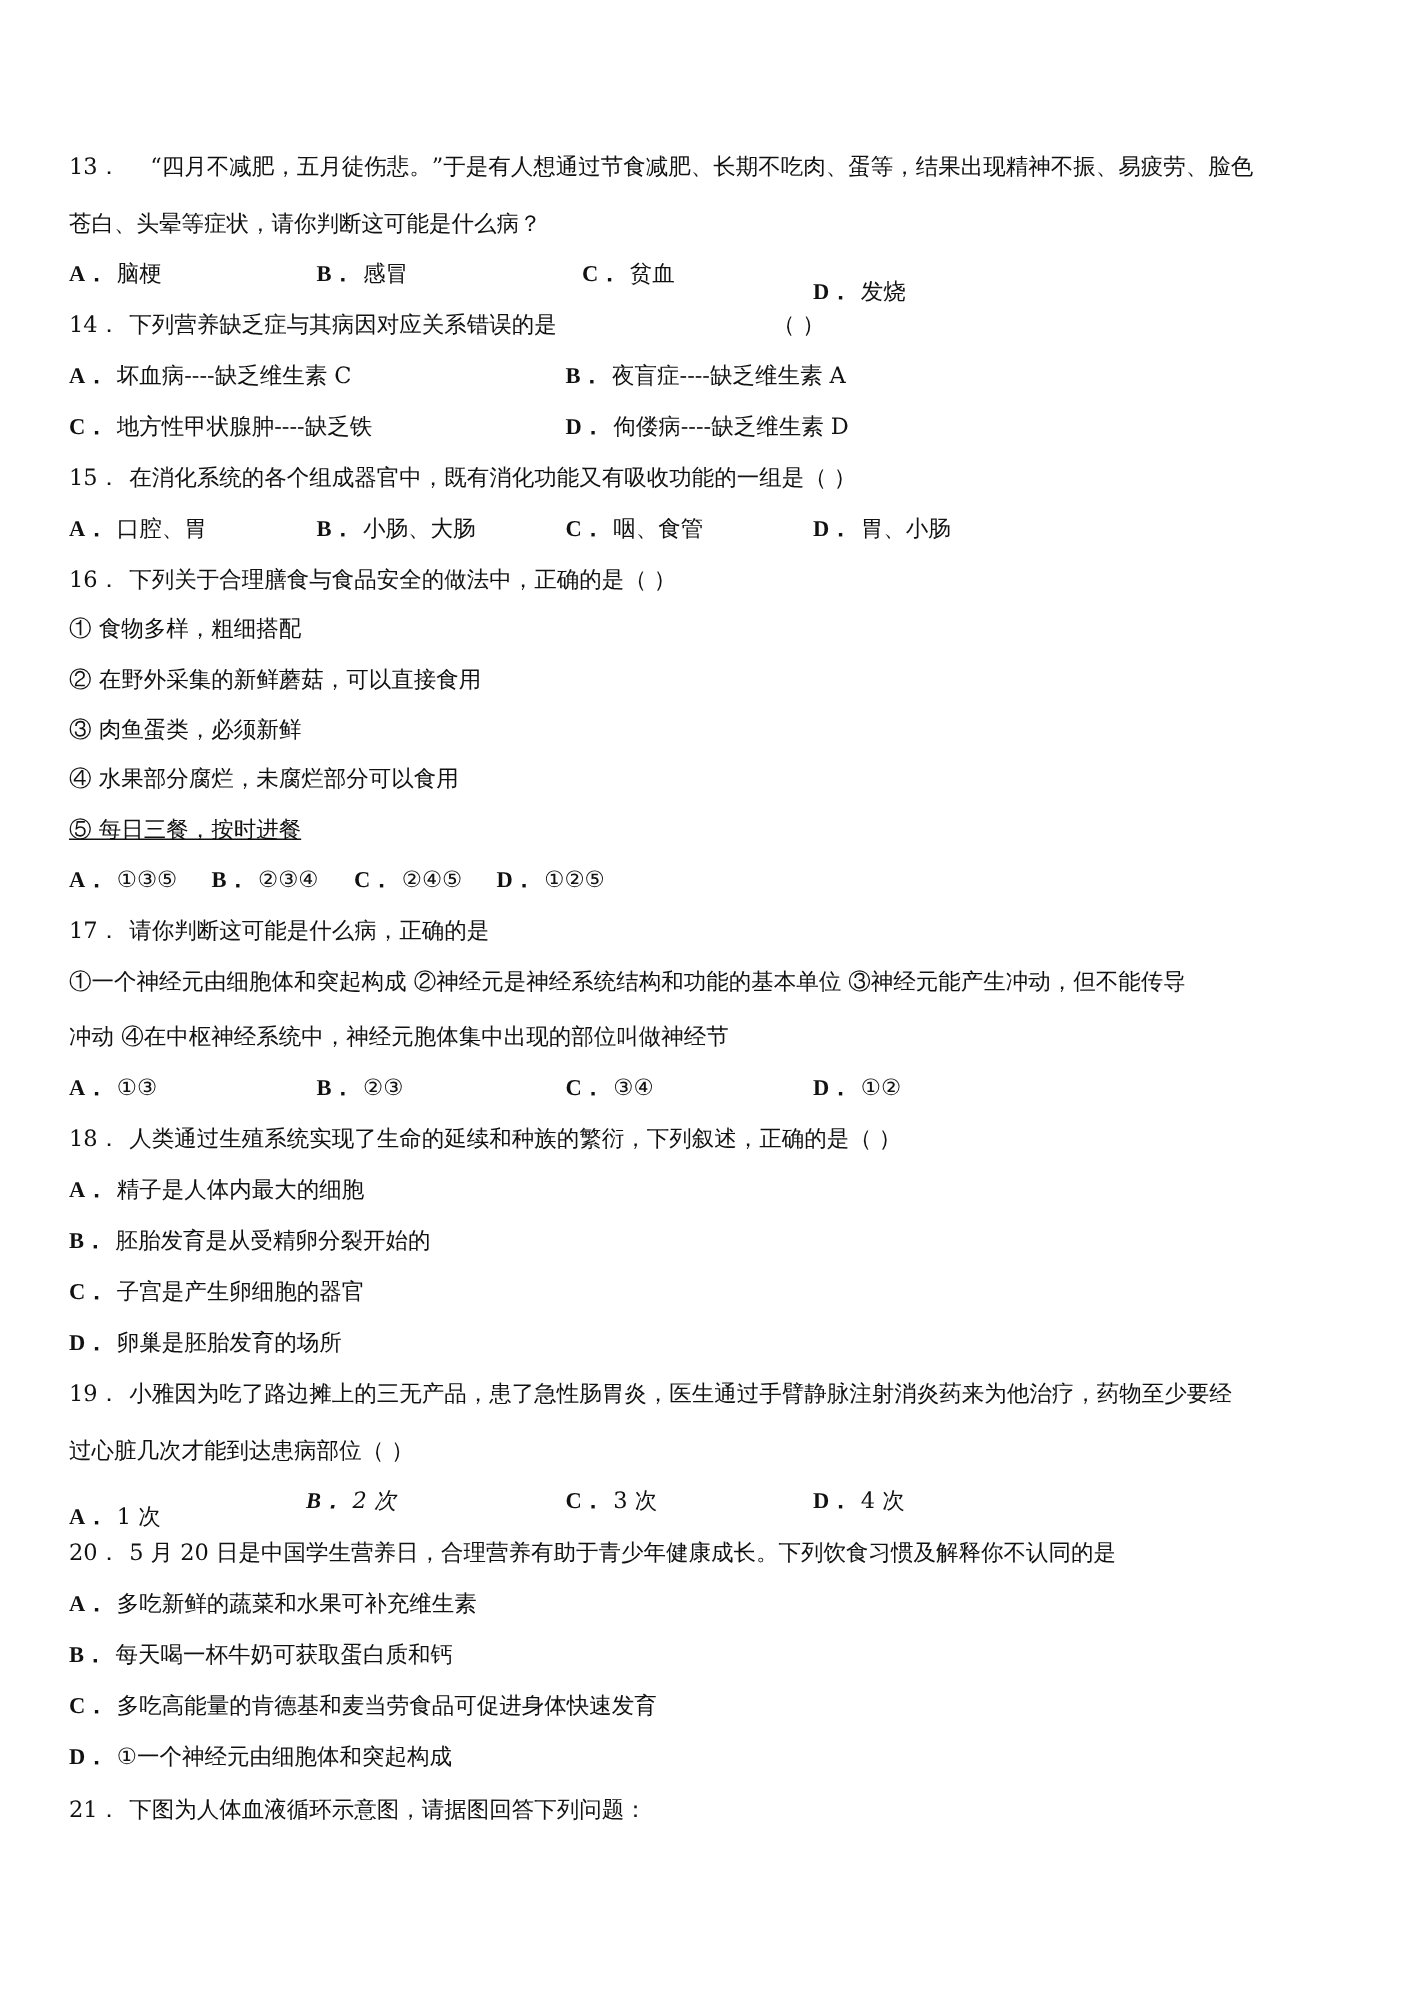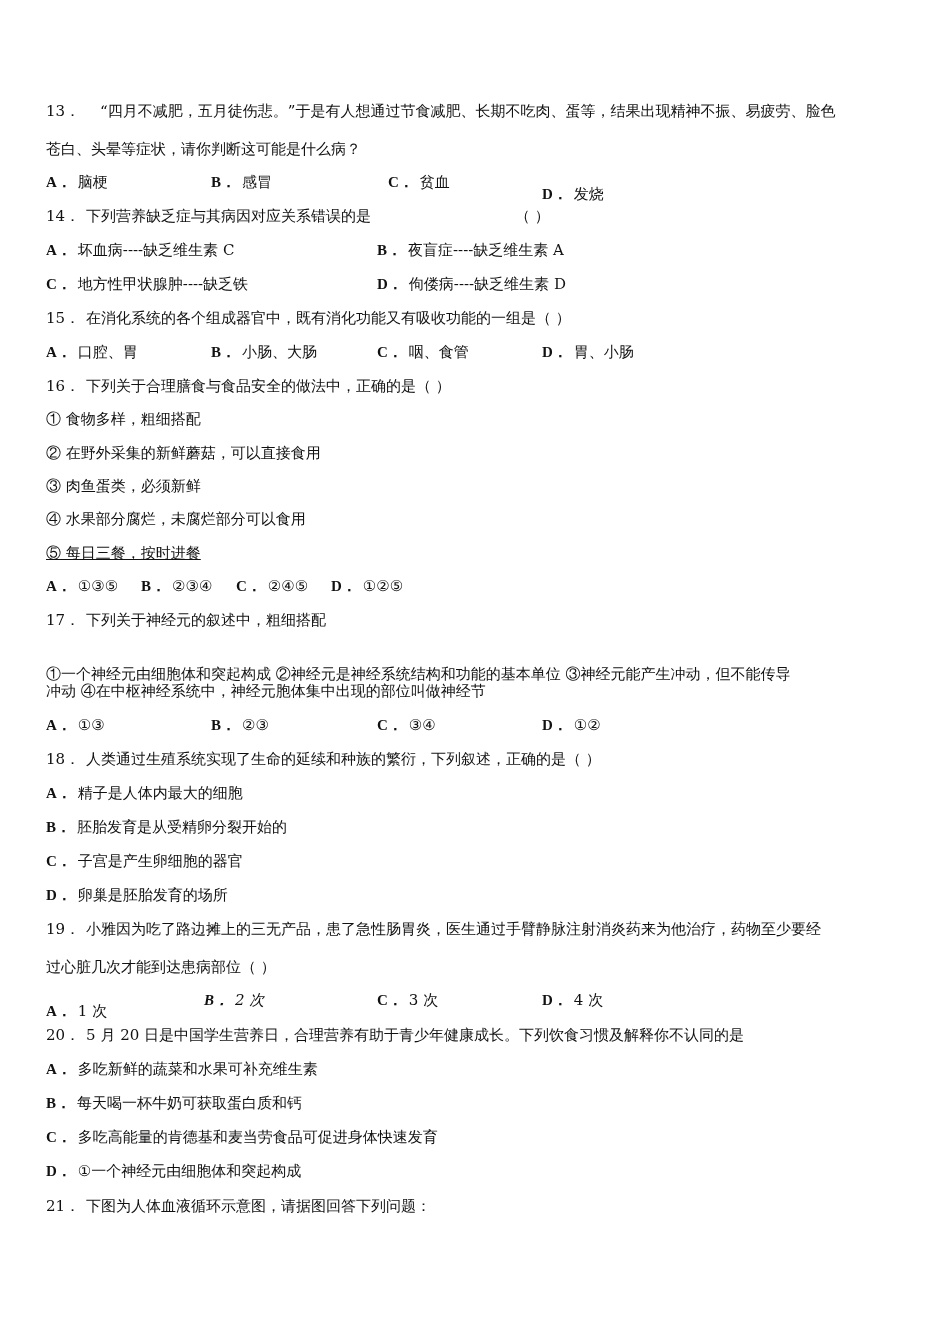--- a/index.html
+++ b/index.html
@@ -57,23 +57,23 @@
 <div class="line" style="top:443px;">② 在野外采集的新鲜蘑菇，可以直接食用</div>
 <div class="line" style="top:476px;">③ 肉鱼蛋类，必须新鲜</div>
 <div class="line" style="top:509px;">④ 水果部分腐烂，未腐烂部分可以食用</div>
 <div class="line" style="top:543px;text-decoration:underline;">⑤ 每日三餐，按时进餐</div>
 <div class="opt" style="top:576px; left:46px;"><span class="lbl">A．</span><span>①③⑤</span></div>
 <div class="opt" style="top:576px; left:141px;"><span class="lbl">B．</span><span>②③④</span></div>
 <div class="opt" style="top:576px; left:236px;"><span class="lbl">C．</span><span>②④⑤</span></div>
 <div class="opt" style="top:576px; left:331px;"><span class="lbl">D．</span><span>①②⑤</span></div>
 
 <div class="line" style="top:610px;">
-  <span class="qnum">17．</span><span>下列关于神经元的叙述中，粗细搭配</span>
+  <span class="qnum">17．</span><span>请你判断这可能是什么病，正确的是</span>
 </div>
-<div class="line" style="top:664px;">①一个神经元由细胞体和突起构成  ②神经元是神经系统结构和功能的基本单位  ③神经元能产生冲动，但不能传导</div>
+<div class="line" style="top:644px;">①一个神经元由细胞体和突起构成  ②神经元是神经系统结构和功能的基本单位  ③神经元能产生冲动，但不能传导</div>
 <div class="line" style="top:681px;">冲动  ④在中枢神经系统中，神经元胞体集中出现的部位叫做神经节</div>
 <div class="opt" style="top:715px; left:46px;"><span class="lbl">A．</span><span>①③</span></div>
 <div class="opt" style="top:715px; left:211px;"><span class="lbl">B．</span><span>②③</span></div>
 <div class="opt" style="top:715px; left:377px;"><span class="lbl">C．</span><span>③④</span></div>
 <div class="opt" style="top:715px; left:542px;"><span class="lbl">D．</span><span>①②</span></div>
 
 <div class="line" style="top:749px;">
   <span class="qnum">18．</span><span>人类通过生殖系统实现了生命的延续和种族的繁衍，下列叙述，正确的是（      ）</span>
 </div>
 <div class="opt" style="top:783px; left:46px;"><span class="lbl">A．</span><span>精子是人体内最大的细胞</span></div>

